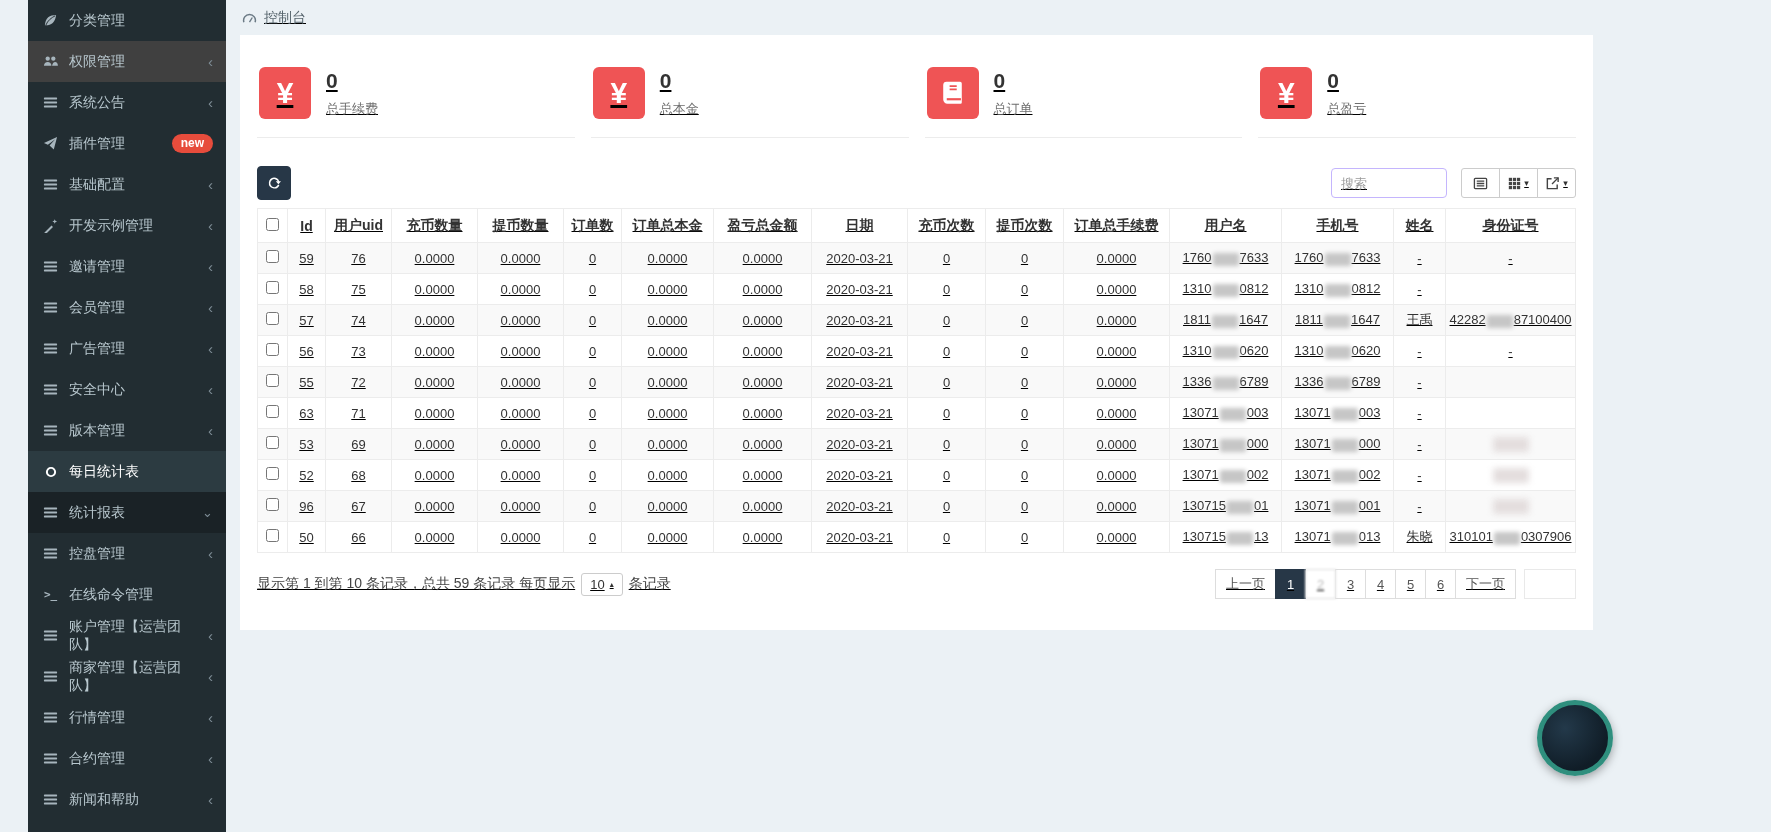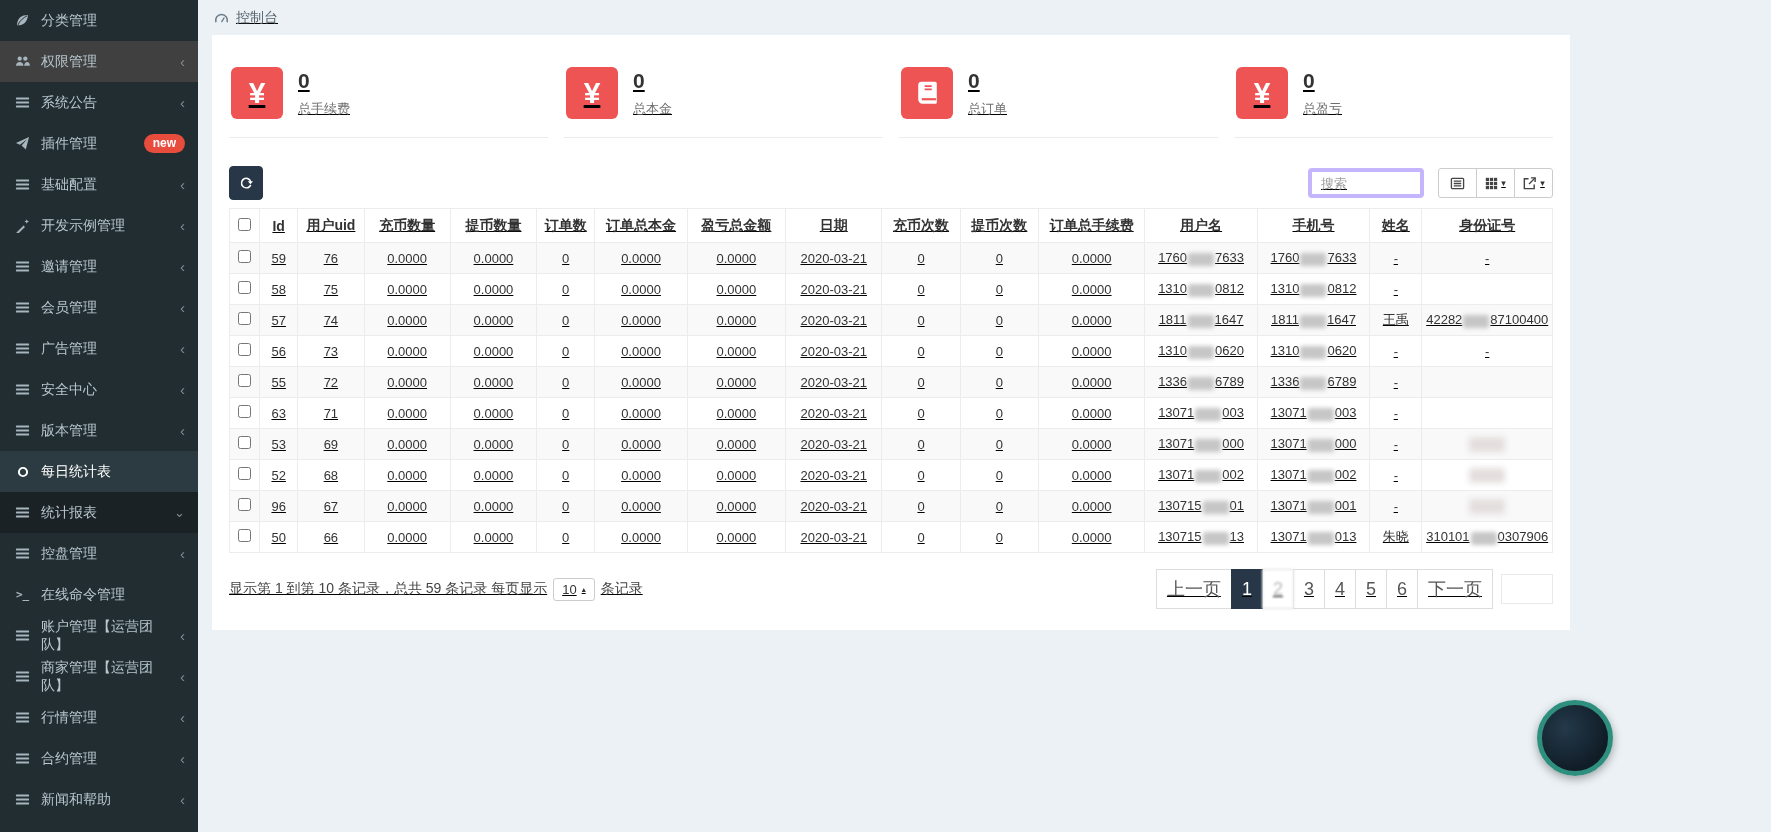--- a/index.html
+++ b/index.html
@@ -1,21 +1,21 @@
 <!DOCTYPE html>
 <html><head>
 <meta charset="utf-8">
 <style>
   * { margin:0; padding:0; box-sizing:border-box; }
   html,body { width:1771px; height:832px; overflow:hidden;
     font-family:"Liberation Sans","DejaVu Sans",sans-serif; background:#ebf1f5; }
   body { display:flex; position:relative; }
 
   
-  .sidebar { width:198px; min-width:198px; height:832px; background:#222d32; overflow:hidden; }
+  .sidebar { width:198px; min-width:198px; height:832px; background:#222d32; overflow:hidden;margin-left:28px; }
   .s-item { height:41px; display:flex; align-items:center; padding:0 13px;
     color:#b8c7ce; font-size:14px; cursor:pointer; }
   .s-item .ic { width:19px; min-width:19px; display:inline-flex; justify-content:center;
     align-items:center; margin-right:9px; color:#a7b5bd; }
   .s-item.hl { background:#404040; }
   .s-item.expanded { background:#1a2226; }
   .s-item.sub { background:#2c3b41; color:#ffffff; }
   .s-item.sub .ic { color:#ffffff; }
   .chev { margin-left:auto; color:#7e8d96; font-size:15px; line-height:1; }
   .chev.down { font-size:13px; }
@@ -38,21 +38,21 @@
   .card .icbox .yen { font-size:30px; font-weight:bold; }
   .card .meta { margin-left:15px; padding-top:2px; }
   .card .val { font-size:21px; font-weight:bold; color:#333; line-height:1.1; }
   .card .lbl { font-size:13px; color:#6e6e6e; margin-top:8px; }
 
   
   .toolbar { display:flex; align-items:center; margin:14px 0 8px; }
   .btn-refresh { width:34px; height:34px; background:#273747; border:1px solid #273747;
     border-radius:4px; color:#fff; display:flex; align-items:center; justify-content:center; cursor:pointer; }
   .toolbar .right { margin-left:auto; display:flex; align-items:center; }
-  .search { width:116px; height:30px; border:4px solid #c4b5fd; border-radius:4px;
+  .search { width:116px; height:30px; border:1px solid #c4b5fd; border-radius:4px;
     padding:0 9px; font-size:13px; color:#333; outline:none; }
   .search::placeholder { color:#999; }
   .btn-group { display:flex; margin-left:14px; }
   .tbtn { height:30px; min-width:39px; background:#fff; border:1px solid #ccc; color:#444;
     display:flex; align-items:center; justify-content:center; gap:3px; padding:0 7px;
     margin-left:-1px; cursor:pointer; font-size:9px; }
   .tbtn:first-child { border-radius:3px 0 0 3px; margin-left:0; }
   .tbtn:last-child { border-radius:0 3px 3px 0; }
   .caret { font-size:9px; color:#333; }
 
@@ -67,22 +67,22 @@
     vertical-align:middle; margin:0 1px; filter:blur(2px); }
   .r-lg { width:36px; height:15px; background:#e4dede; filter:blur(3px); }
 
   
   .tfoot { display:flex; align-items:center; margin-top:16px; }
   .summary { font-size:14px; color:#444; display:flex; align-items:center; gap:6px; }
   .pgsize { border:1px solid #ccc; border-radius:3px; background:#fff; font-size:13px; color:#333;
     padding:3px 8px; display:inline-flex; align-items:center; gap:5px; cursor:pointer; }
   .pgsize .caret { font-size:8px; }
   .pager { margin-left:auto; display:flex; align-items:center; }
-  .pg { min-width:31px; height:40px; padding:0 10px; border:1px solid #ddd; background:#fff;
-    color:#555; font-size:18px; display:flex; align-items:center; justify-content:center;
+  .pg { min-width:31px; height:30px; padding:0 10px; border:1px solid #ddd; background:#fff;
+    color:#555; font-size:13px; display:flex; align-items:center; justify-content:center;
     margin-left:-1px; cursor:pointer; }
   .pg.active { background:#273747; border-color:#273747; color:#fff; }
   .pg.blurred { color:#b9b9b9; filter:blur(1px); }
   .blur-box { width:52px; height:30px; background:#fff; border:1px solid #e9e9e9; margin-left:8px; }
 
   
   .ball { position:absolute; left:1537px; top:700px; width:76px; height:76px; border-radius:50%;
     background:radial-gradient(circle at 35% 35%, #23394a, #101d27 70%);
     border:5px solid #2f8f7e; box-shadow:0 3px 10px rgba(0,0,0,.35); }
 </style>

